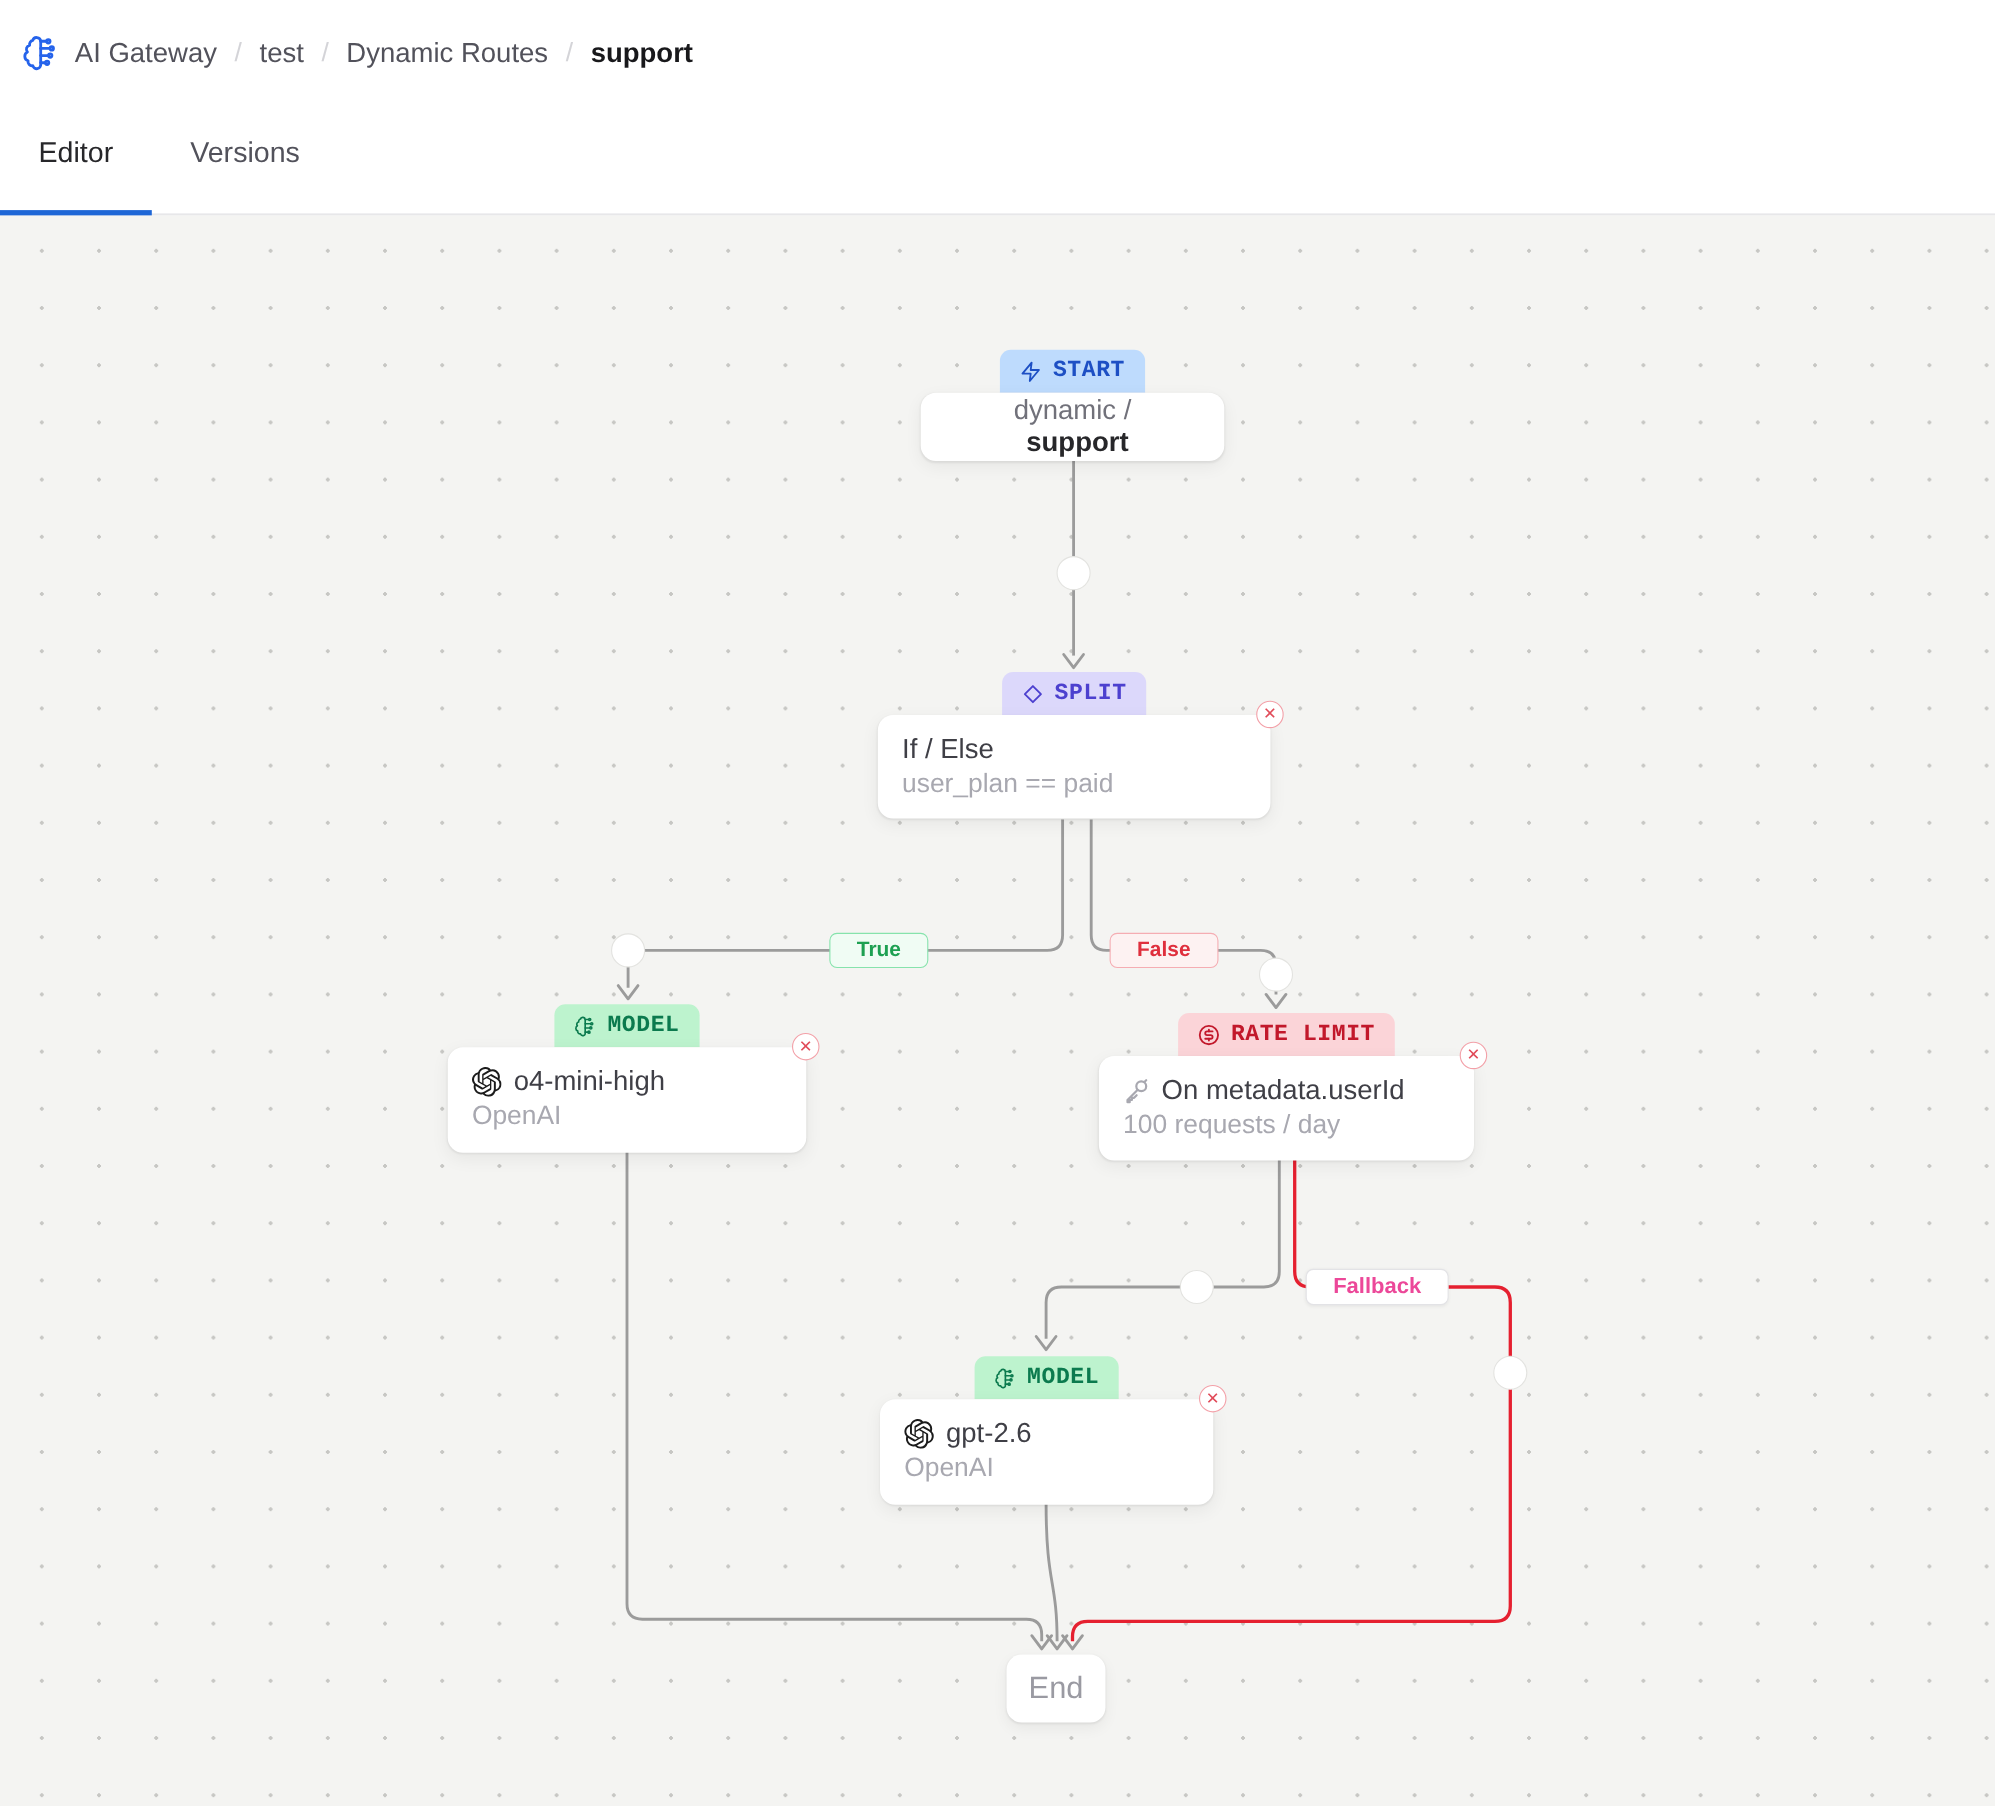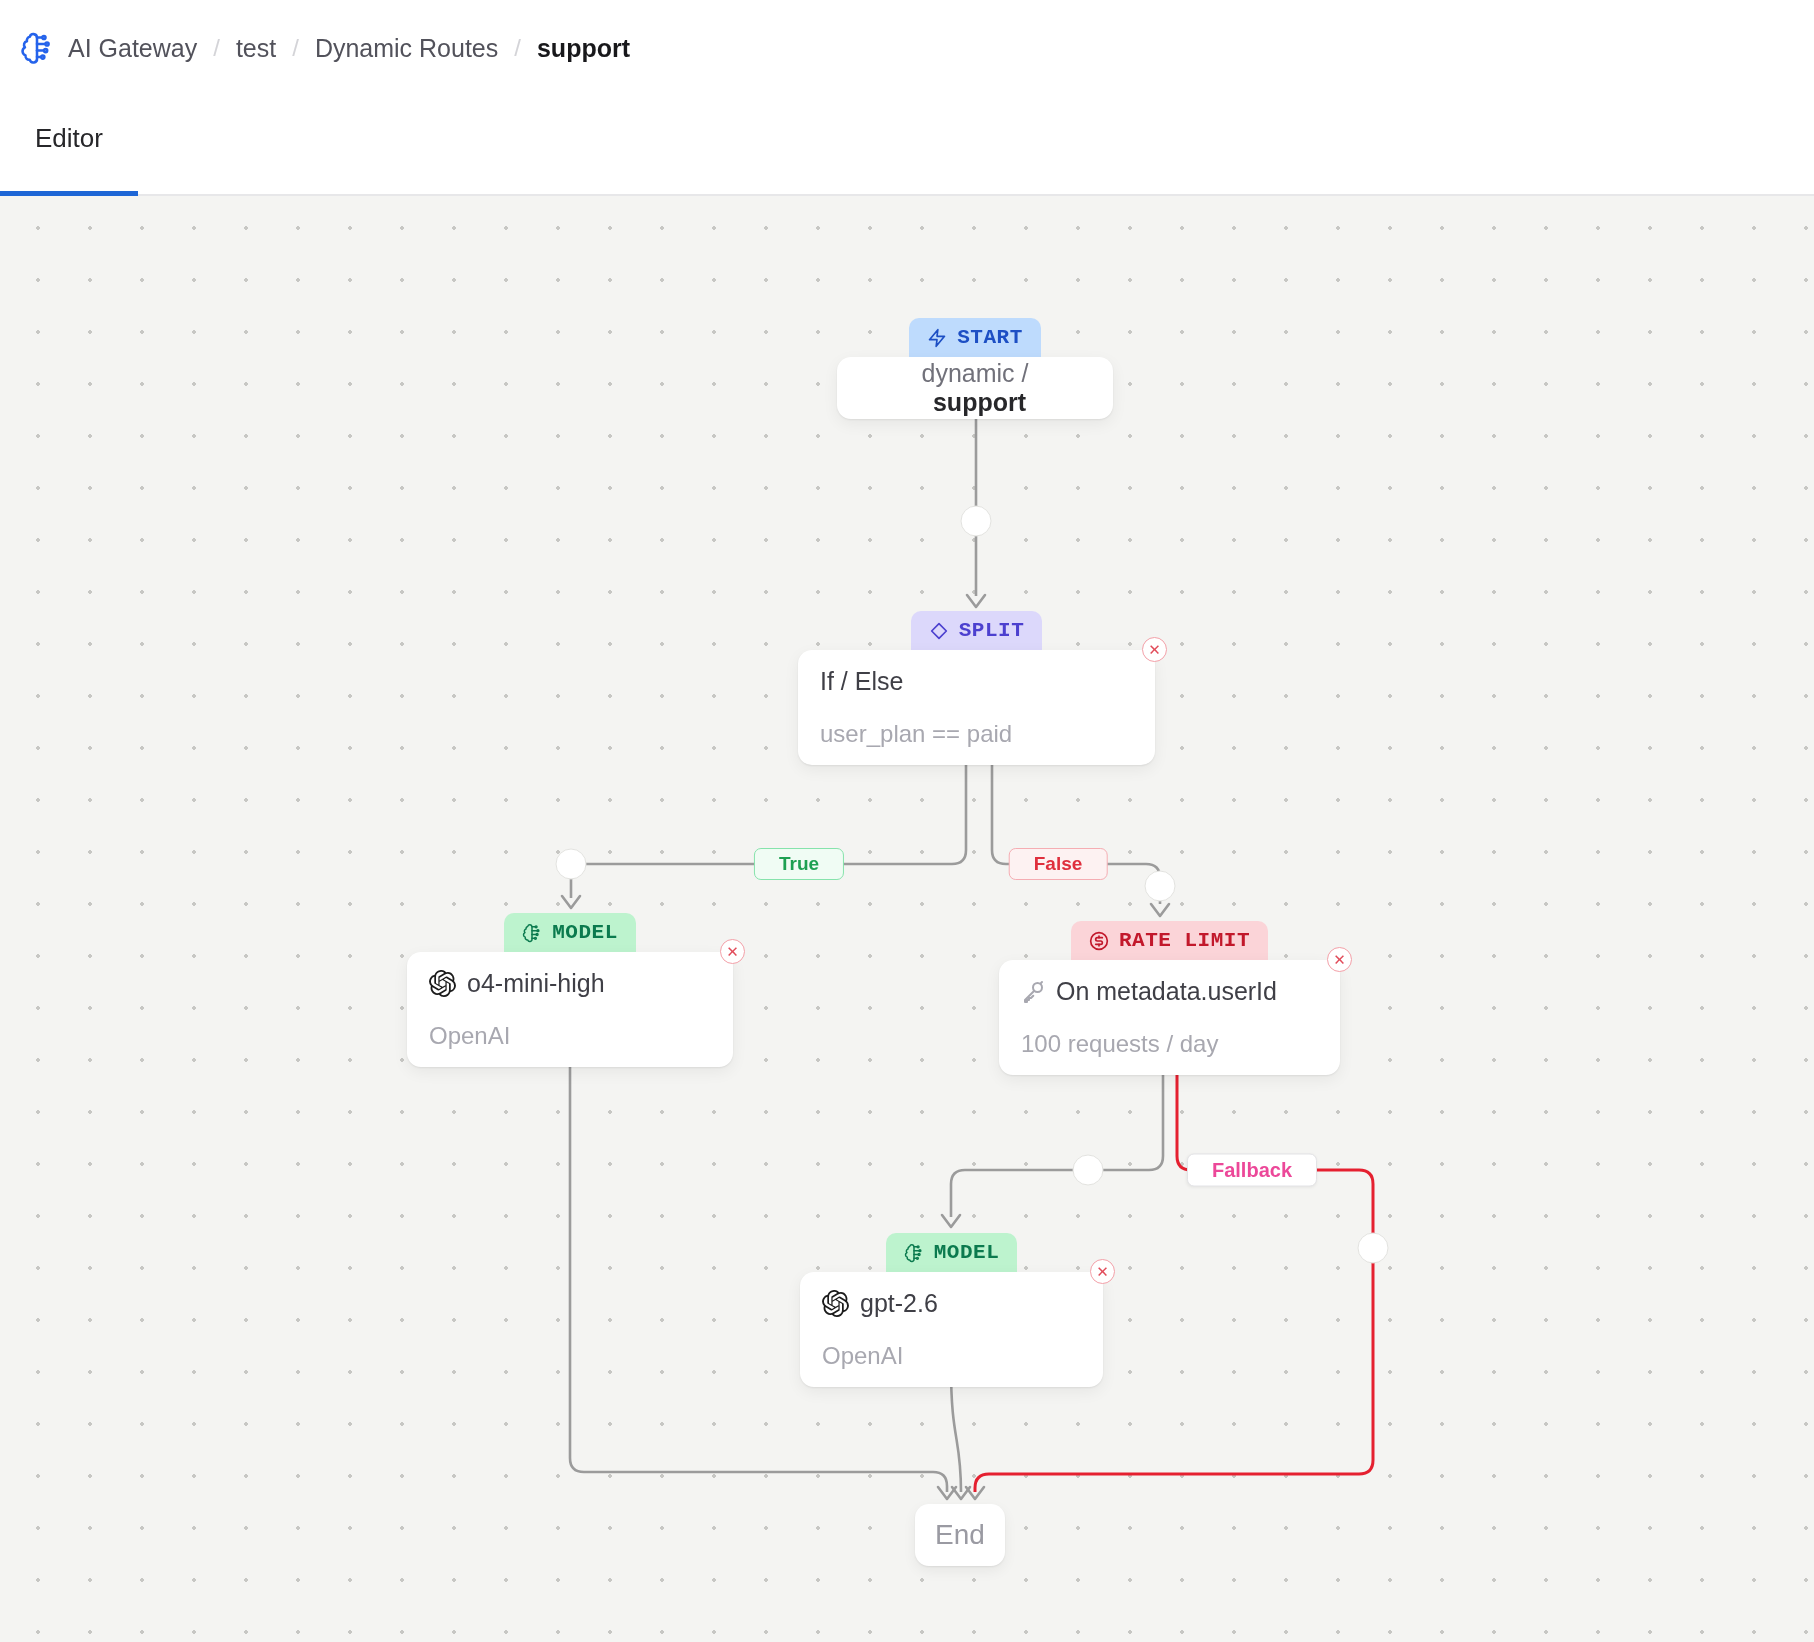--- a/index.html
+++ b/index.html
@@ -42,21 +42,21 @@
   .badge-model { background:#bdf3ce; color:#0b7a4e; }
   .badge-rate  { background:#fbd4d8; color:#c2182b; }
 
   .card { background:#fff; border-radius:14px; box-shadow:0 1px 2px rgba(0,0,0,.07), 0 5px 16px rgba(0,0,0,.06);
           position:relative; }
   .card-center { display:flex; align-items:center; justify-content:center; font-size:25px; color:#71717a;flex-direction:column; }
   .card-center b { color:#27272a; font-weight:600; margin-left:9px; }
   .card-pad { padding:17px 22px; }
   .card-title-row { display:flex; align-items:center; gap:11px; font-size:25px; font-weight:500; color:#3f3f46; }
   .card-title-row svg { flex:0 0 auto; }
-  .card-sub { margin-top:24px; font-size:24px; color:#a8a8b0; }
+  .card-sub { margin-top:3px; font-size:24px; color:#a8a8b0; }
   .openai-logo { width:27px; height:27px; color:#1c1c1c; }
   .key-icon { width:24px; height:24px; color:#a8a8b0; }
 
   .close-x { position:absolute; top:26px; right:-12px; width:25px; height:25px; border-radius:50%;
              background:#fff; border:1.6px solid #f3a0a8; color:#e14b59; display:flex; align-items:center;
              justify-content:center; font-size:15px; line-height:1; cursor:pointer; z-index:5; }
 
   .edge-label { position:absolute; transform:translate(-50%,-50%); font-size:19px; font-weight:700;
                 padding:4px 24px; border-radius:7px; white-space:nowrap; z-index:4; }
   .lbl-true     { background:#f0fcf4; border:1.6px solid #86e3ac; color:#1ea052; }
@@ -90,20 +90,21 @@
     <span class="crumb">test</span>
     <span class="crumb-sep">/</span>
     <span class="crumb">Dynamic Routes</span>
     <span class="crumb-sep">/</span>
     <span class="crumb crumb-current">support</span>
   </div>
 </div>
 
 <div class="tabbar">
   <div class="tab active">Editor</div>
+  <div class="tab">Versions</div>
 </div>
 
 <div class="canvas">
 
   <svg class="edges" width="1814" height="1446">
 
     <path class="gray-edge" d="M976,222 V400"></path>
     <polyline class="arrow" points="967,399 976,411 985,399"></polyline>
 
     <path class="gray-edge" d="M966,549 V654 Q966,668 952,668 H585 Q571,668 571,682 V702"></path>

